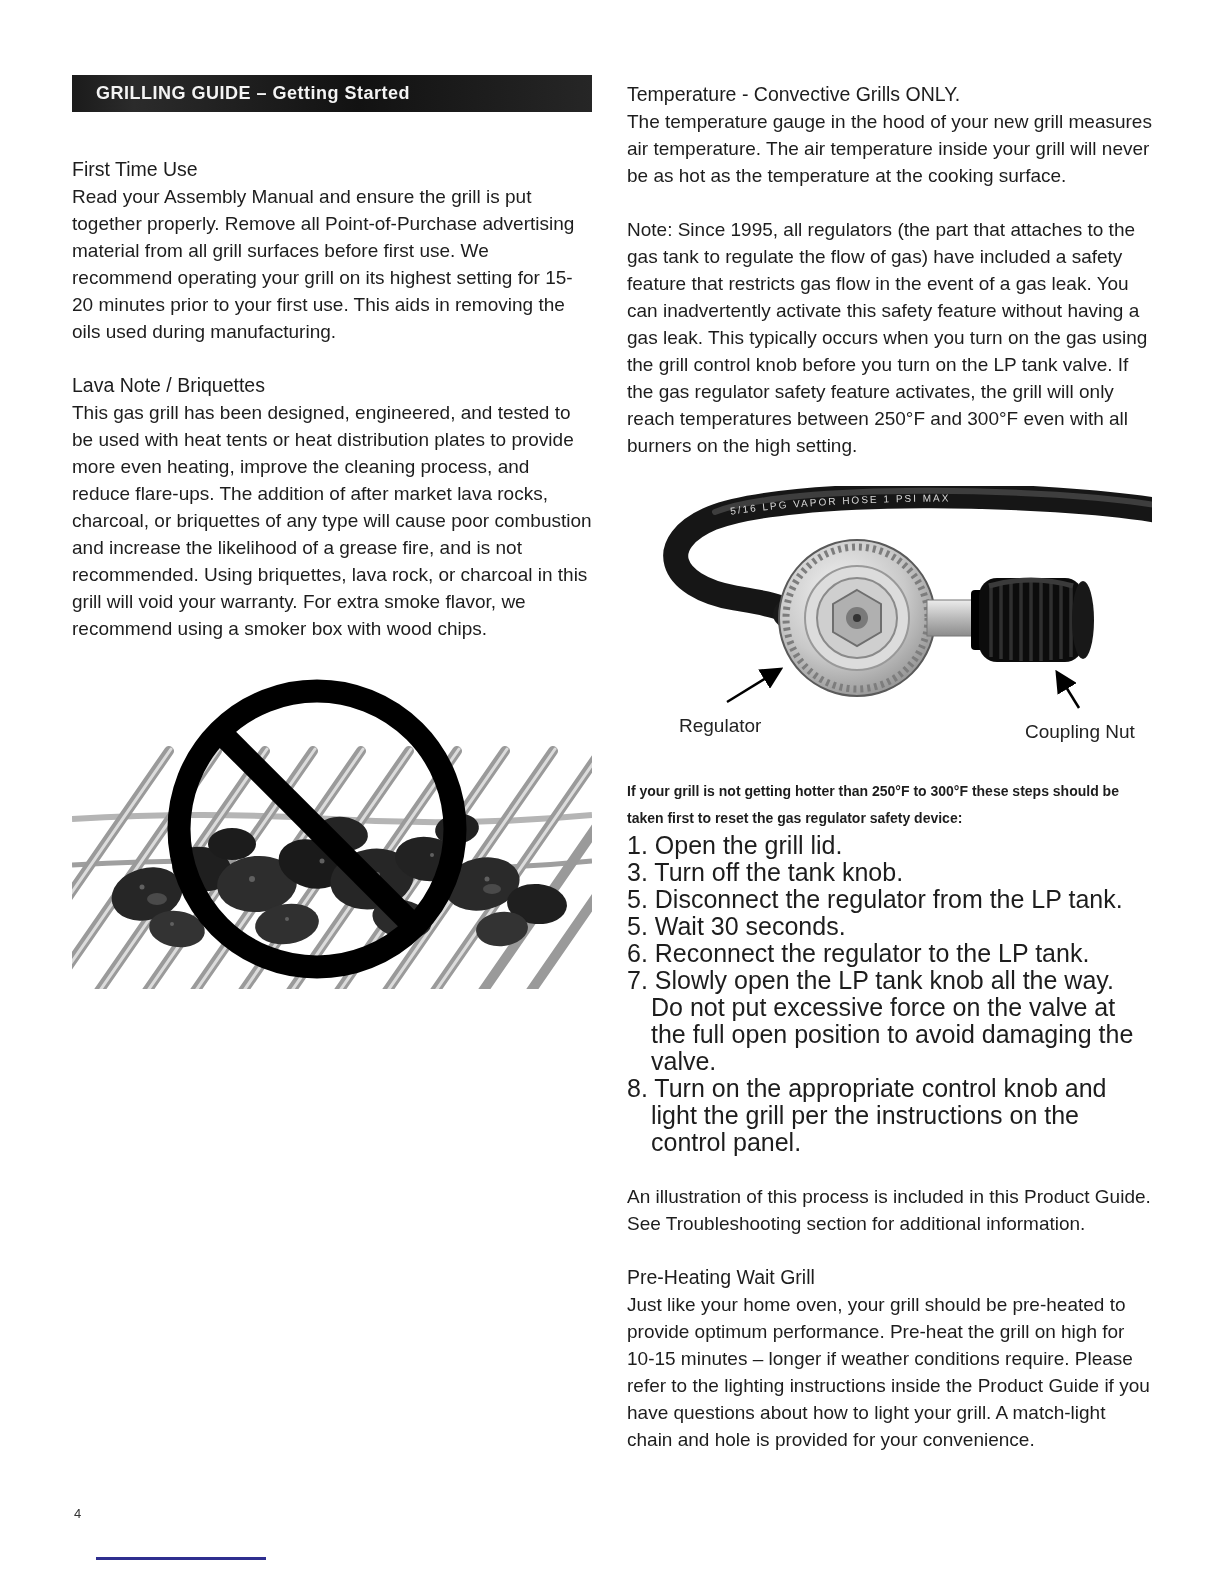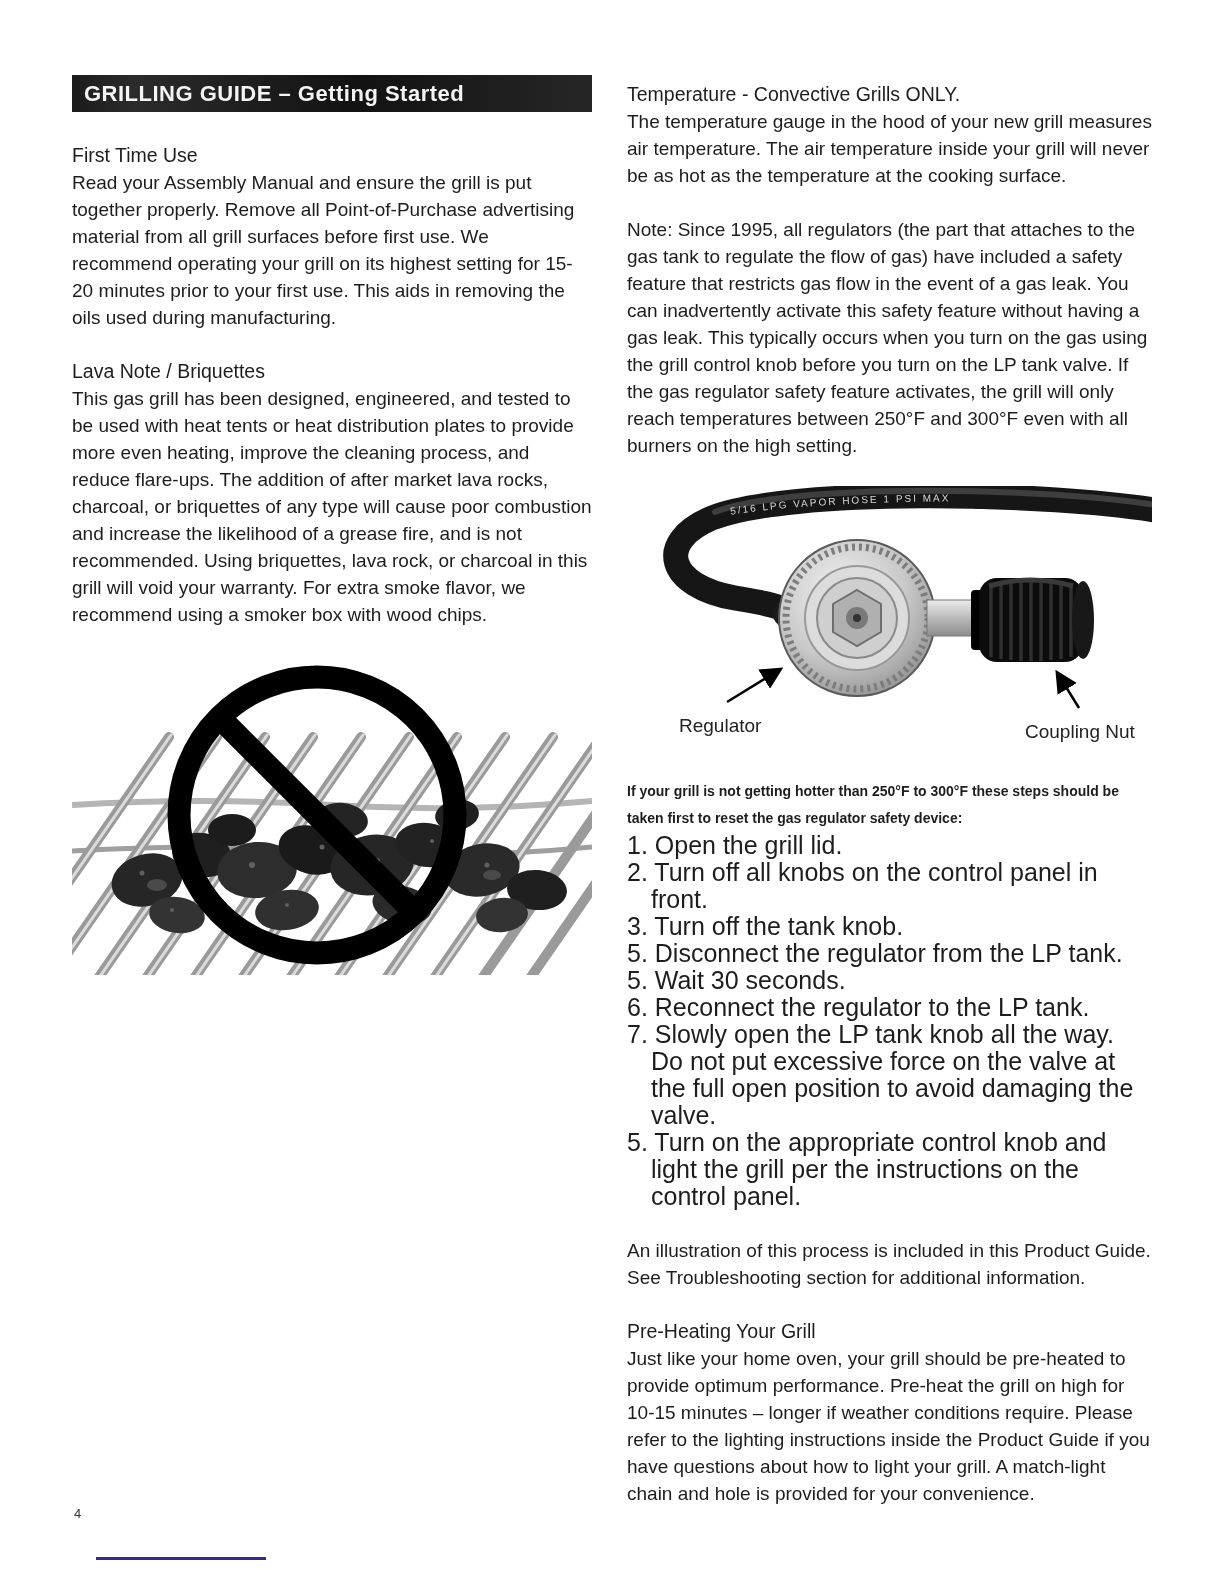--- a/index.html
+++ b/index.html
@@ -19,27 +19,27 @@
     width: 1080px;
     display: flex;
     gap: 35px;
   }
   .col-left  { width: 520px; }
   .col-right { width: 525px; padding-top: 6px; }
 
   .section-header {
     height: 37px;
     line-height: 37px;
-    padding-left: 12px;
+    padding-left: 24px;
     background: linear-gradient(90deg, #1b1b1b 0%, #2b2b2b 12%, #121212 55%, #262626 100%);
     color: #f4f4f4;
-    font-size: 22px;
+    font-size: 18px;
     font-weight: bold;
     letter-spacing: 0.5px;
-    margin-bottom: 30px;
+    margin-bottom: 44px;
   }
 
   h3 {
     font-size: 19.5px;
     font-weight: normal;
     margin: 0;
     line-height: 27px;
   }
   p {
     font-size: 19px;
@@ -243,31 +243,30 @@
           <line x1="452" y1="222" x2="431" y2="188" stroke="#000" stroke-width="2.5" marker-end="url(#arrowHead)"></line>
 
           <text x="52" y="246" font-size="19" fill="#222222">Regulator</text>
           <text x="398" y="252" font-size="19" fill="#222222">Coupling Nut</text>
         </svg>
       </figure>
 
       <div class="bold-head">If your grill is not getting hotter than 250°F to 300°F these steps should be taken first to reset the gas regulator safety device:</div>
       <div class="steps">
         <div class="step">1. Open the grill lid.</div>
-        <div class="step">2. Turn off all knobs on the control panel in front.</div>
         <div class="step">3. Turn off the tank knob.</div>
         <div class="step">5. Disconnect the regulator from the LP tank.</div>
         <div class="step">5. Wait 30 seconds.</div>
         <div class="step">6. Reconnect the regulator to the LP tank.</div>
         <div class="step">7. Slowly open the LP tank knob all the way. Do not put excessive force on the valve at the full open position to avoid damaging the valve.</div>
-        <div class="step">5. Turn on the appropriate control knob and light the grill per the instructions on the control panel.</div>
+        <div class="step">8. Turn on the appropriate control knob and light the grill per the instructions on the control panel.</div>
       </div>
 
       <p>An illustration of this process is included in this Product Guide. See Troubleshooting section for additional information.</p>
 
-      <h3>Pre-Heating Your Grill</h3>
+      <h3>Pre-Heating Wait Grill</h3>
       <p>Just like your home oven, your grill should be pre-heated to provide optimum performance. Pre-heat the grill on high for 10-15 minutes – longer if weather conditions require.  Please refer to the lighting instructions inside the Product Guide if you have questions about how to light your grill.  A match-light chain and hole is provided for your convenience.</p>
     </div>
   </div>
 
   <div class="footer-pagenum">4</div>
   <div class="footer-rule"></div>
 </div>
 
 </body></html>

